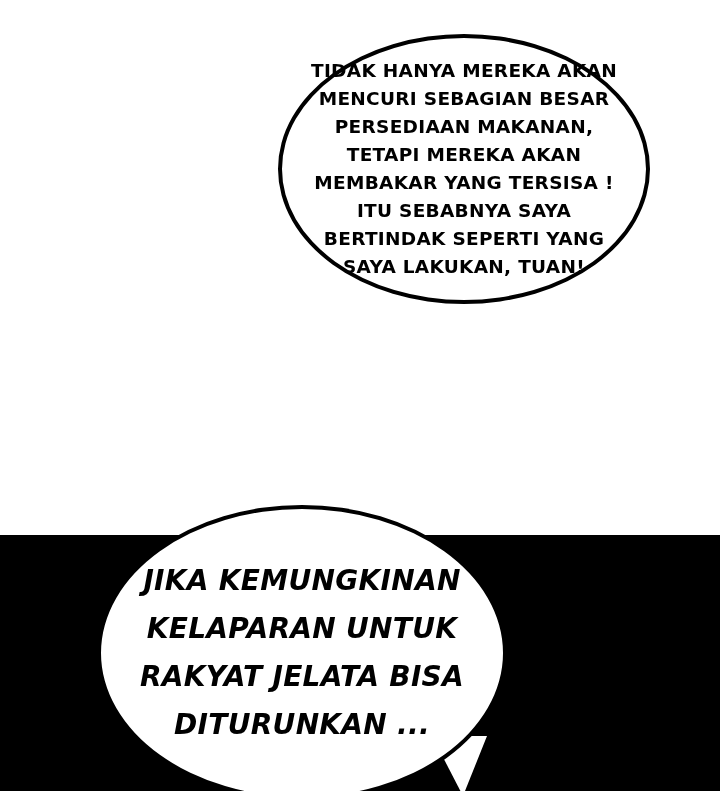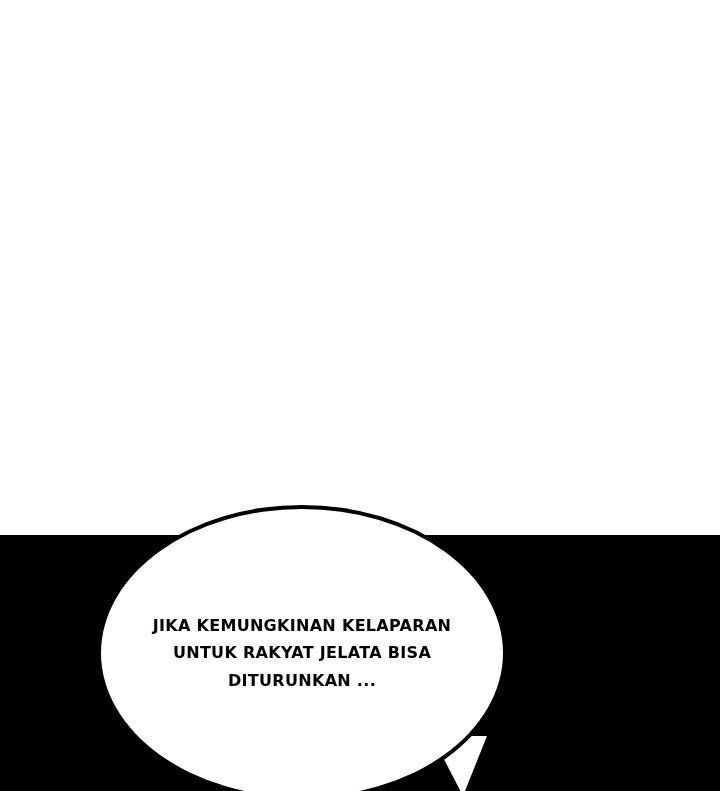--- a/index.html
+++ b/index.html
@@ -63,22 +63,23 @@
   }
 
   
   #balloon-bottom {
     left: 97px;
     top: 505px;
     width: 410px;
     height: 296px;
   }
   #balloon-bottom .balloon-text {
-    font-size: 16px;
+    font-size: 28px;
     line-height: 1.72;
+    font-style: italic;
   }
   .balloon-tail-outline {
     position: absolute;
     left: 426px;
     top: 738px;
     width: 0;
     height: 0;
     border-left: 38px solid transparent;
     border-right: 30px solid transparent;
     border-top: 70px solid #000000;
@@ -100,18 +101,21 @@
 </head>
 <body>
 
 <div class="page">
 
   <div class="dark-panel"></div>
 
   <div class="balloon-tail-outline"></div>
   <div class="balloon-tail-fill"></div>
 
+  <div class="balloon" id="balloon-top">
+    <div class="balloon-text">TIDAK HANYA MEREKA AKAN MENCURI SEBAGIAN BESAR PERSEDIAAN MAKANAN, TETAPI MEREKA AKAN MEMBAKAR YANG TERSISA ! ITU SEBABNYA SAYA BERTINDAK SEPERTI YANG SAYA LAKUKAN, TUAN!</div>
+  </div>
 
   <div class="balloon" id="balloon-bottom">
     <div class="balloon-text">JIKA KEMUNGKINAN KELAPARAN UNTUK RAKYAT JELATA BISA DITURUNKAN ...</div>
   </div>
 
 </div>
 
 </body></html>

